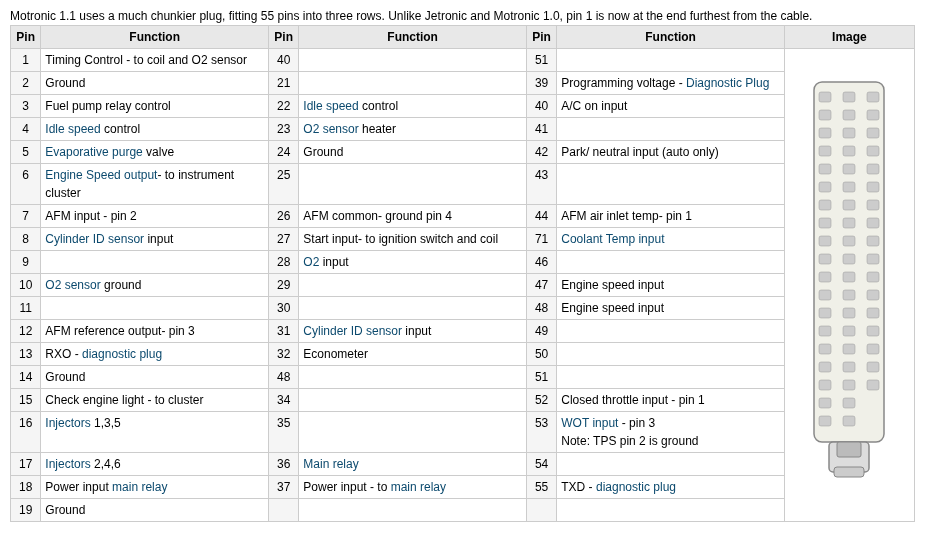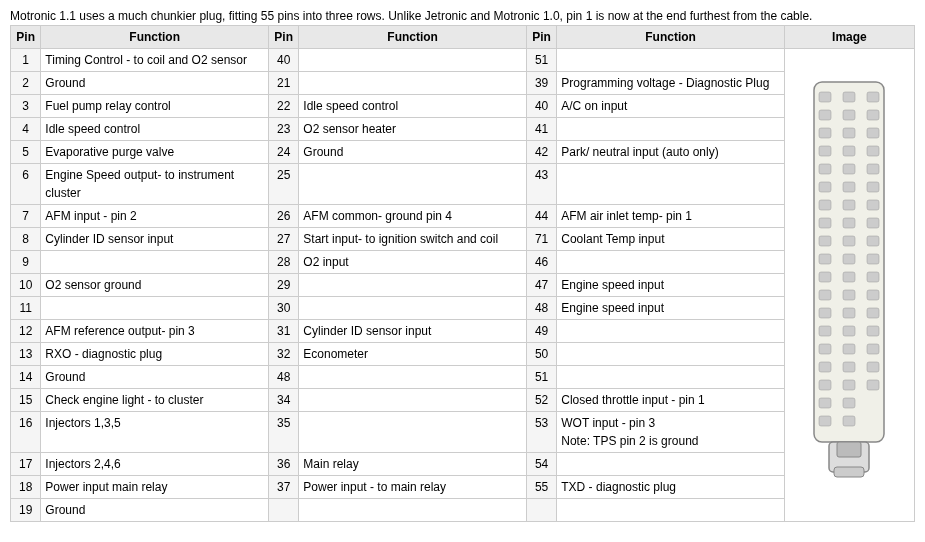--- a/index.html
+++ b/index.html
@@ -46,21 +46,21 @@
     }
     td.func-col {
       width: 210px;
     }
     td.image-col {
       width: 120px;
       text-align: center;
       vertical-align: middle;
       border: 1px solid #ccc;
     }
-    a, .link { color: #000000; text-decoration: none; }
+    a, .link { color: #0c4a6e; text-decoration: none; }
     
   </style>
 </head>
 <body>
 <div class="page-container">
   <p class="description">Motronic 1.1 uses a much chunkier plug, fitting 55 pins into three rows. Unlike Jetronic and Motronic 1.0, pin 1 is now at the end furthest from the cable.</p>
 
   <table>
     <thead>
       <tr>

